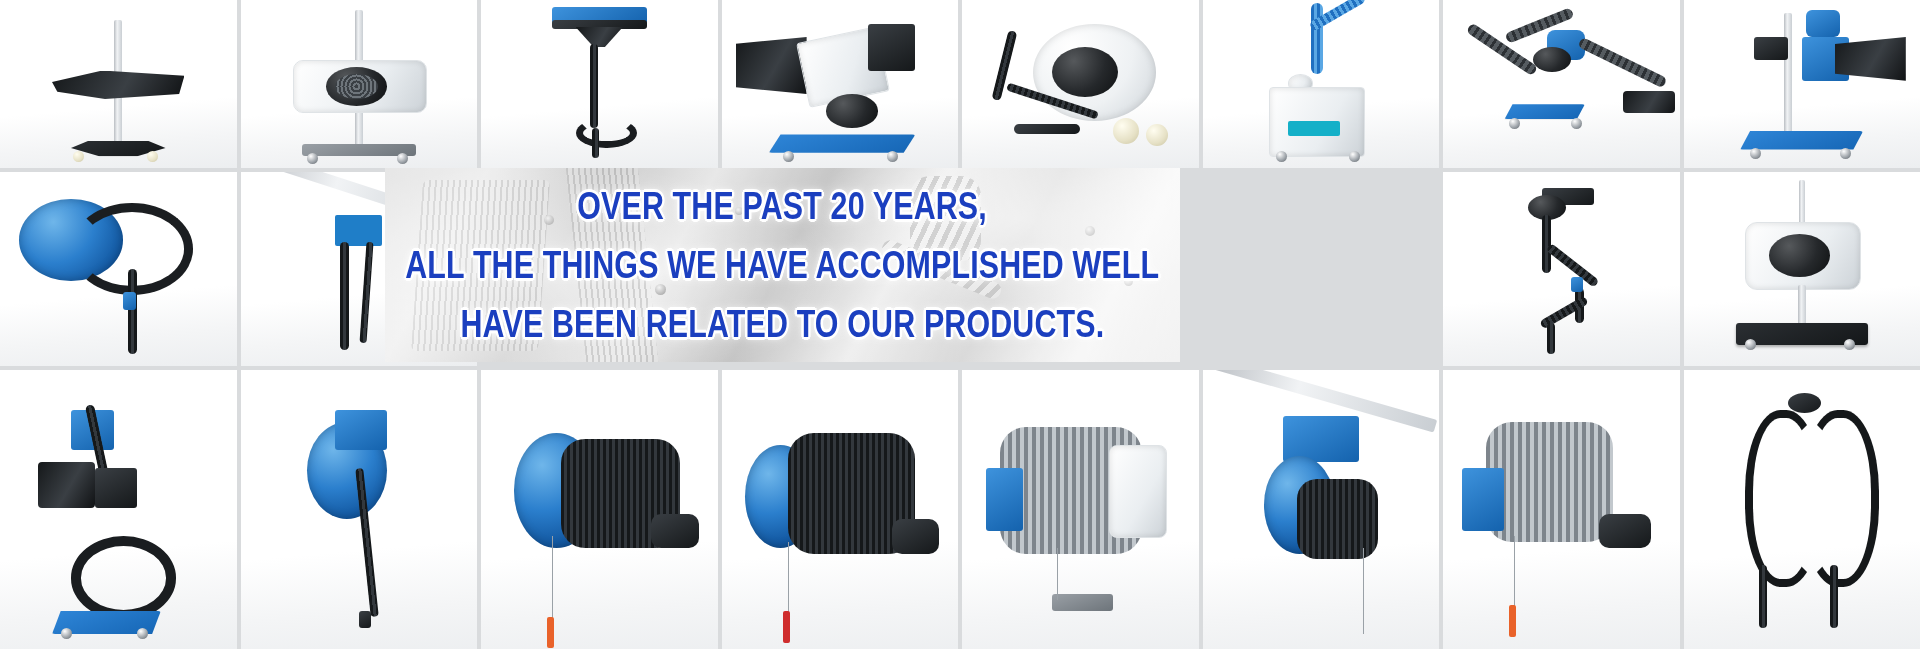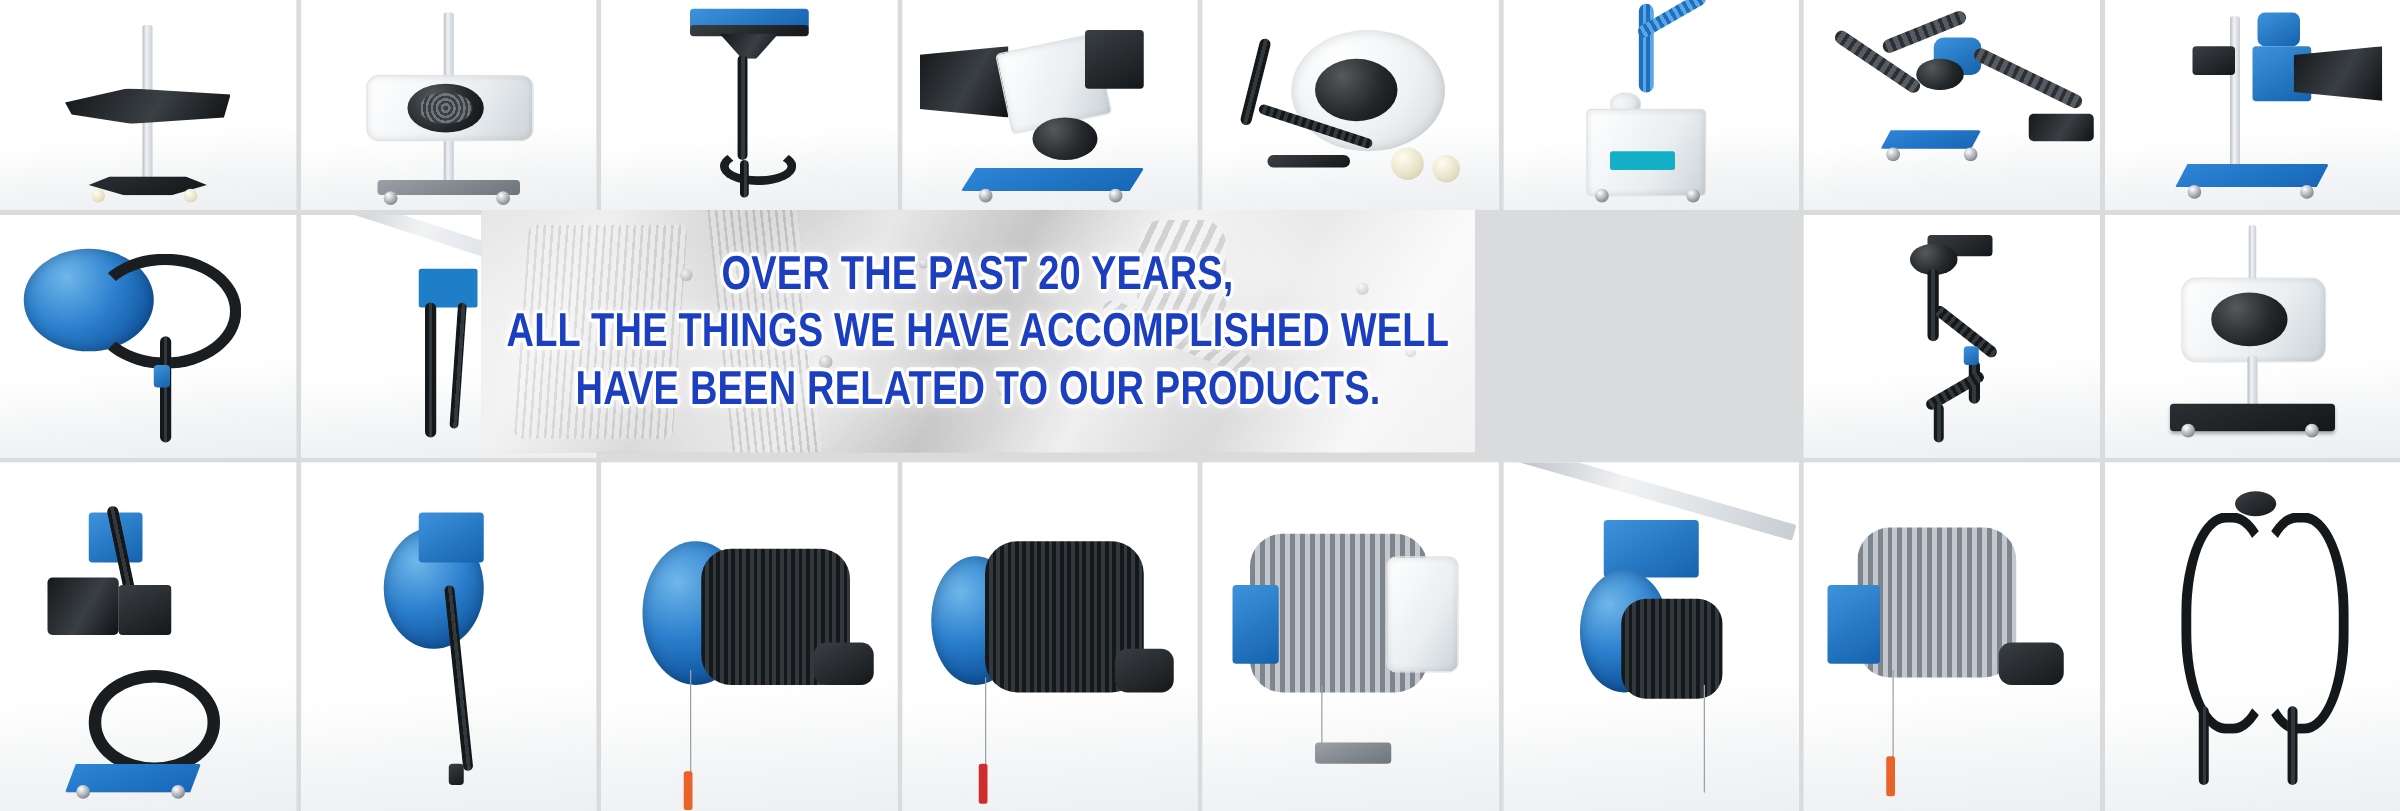--- a/index.html
+++ b/index.html
@@ -67,21 +67,21 @@
     background:repeating-linear-gradient(90deg,rgba(120,126,132,.55) 0 2px,rgba(235,238,240,.55) 2px 6px);}
   #overlay .bolt{position:absolute;border-radius:50%;
     background:radial-gradient(circle at 38% 32%,#f2f4f5,#9aa0a6 70%,#6f757a);opacity:.8;}
   #overlay .coil{position:absolute;
     background:repeating-linear-gradient(115deg,rgba(110,116,122,.6) 0 5px,rgba(240,242,244,.7) 5px 11px);
     border-radius:20px;}
   #overlay .veil{position:absolute;inset:0;
     background:linear-gradient(90deg,rgba(255,255,255,.42),rgba(255,255,255,.10) 35%,rgba(255,255,255,.22) 70%,rgba(255,255,255,.62));}
 
   #slogan{position:absolute;inset:0;display:flex;flex-direction:column;
-          align-items:center;justify-content:center;gap:8px;}
+          align-items:center;justify-content:center;gap:21px;}
   #slogan .line{
       font-family:"Liberation Sans","DejaVu Sans",sans-serif;
       font-weight:700;font-style:normal;
       font-size:38px;line-height:1.0;letter-spacing:.2px;
       transform:scaleX(.80);transform-origin:center;
       white-space:nowrap;
       color:#1b3fbf;
       text-shadow:
         -2px -2px 0 #fff,  2px -2px 0 #fff, -2px 2px 0 #fff,  2px 2px 0 #fff,
         -3px  0   0 #fff,  3px  0   0 #fff,  0   -3px 0 #fff, 0    3px 0 #fff,

